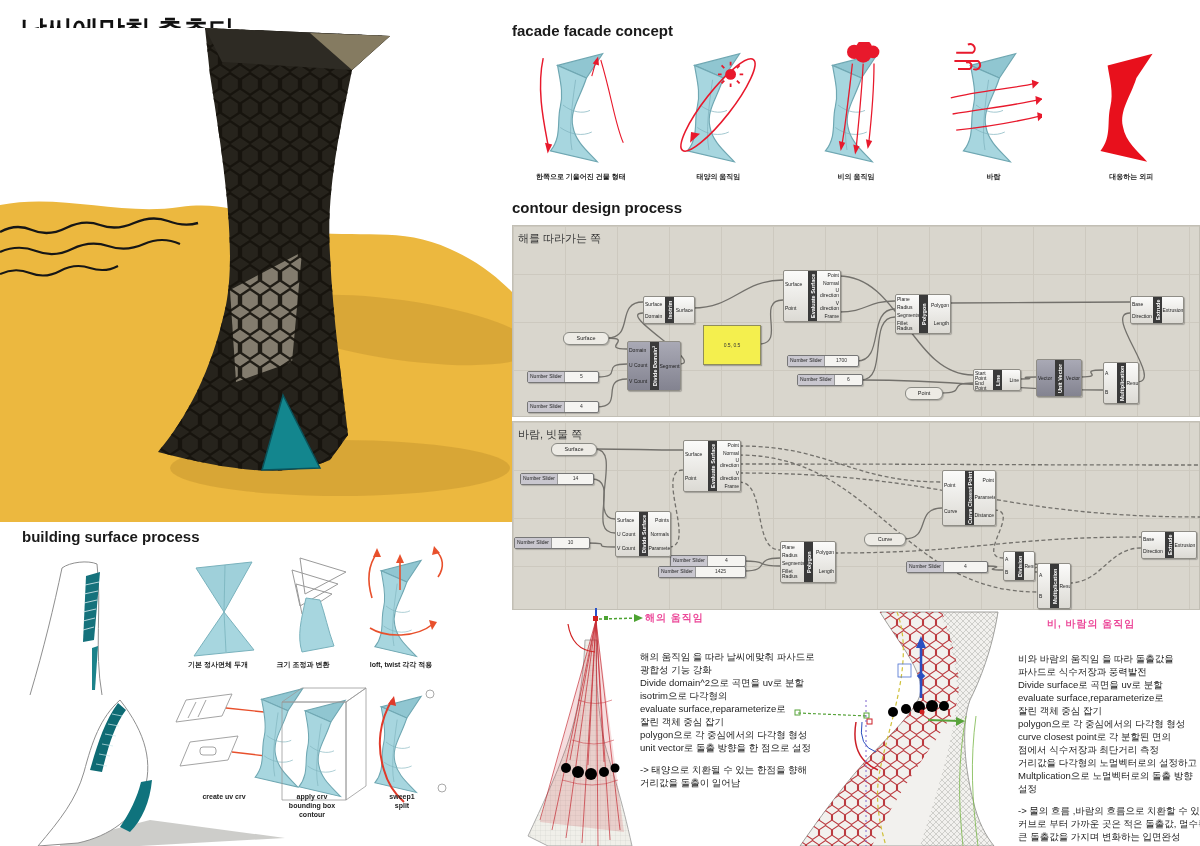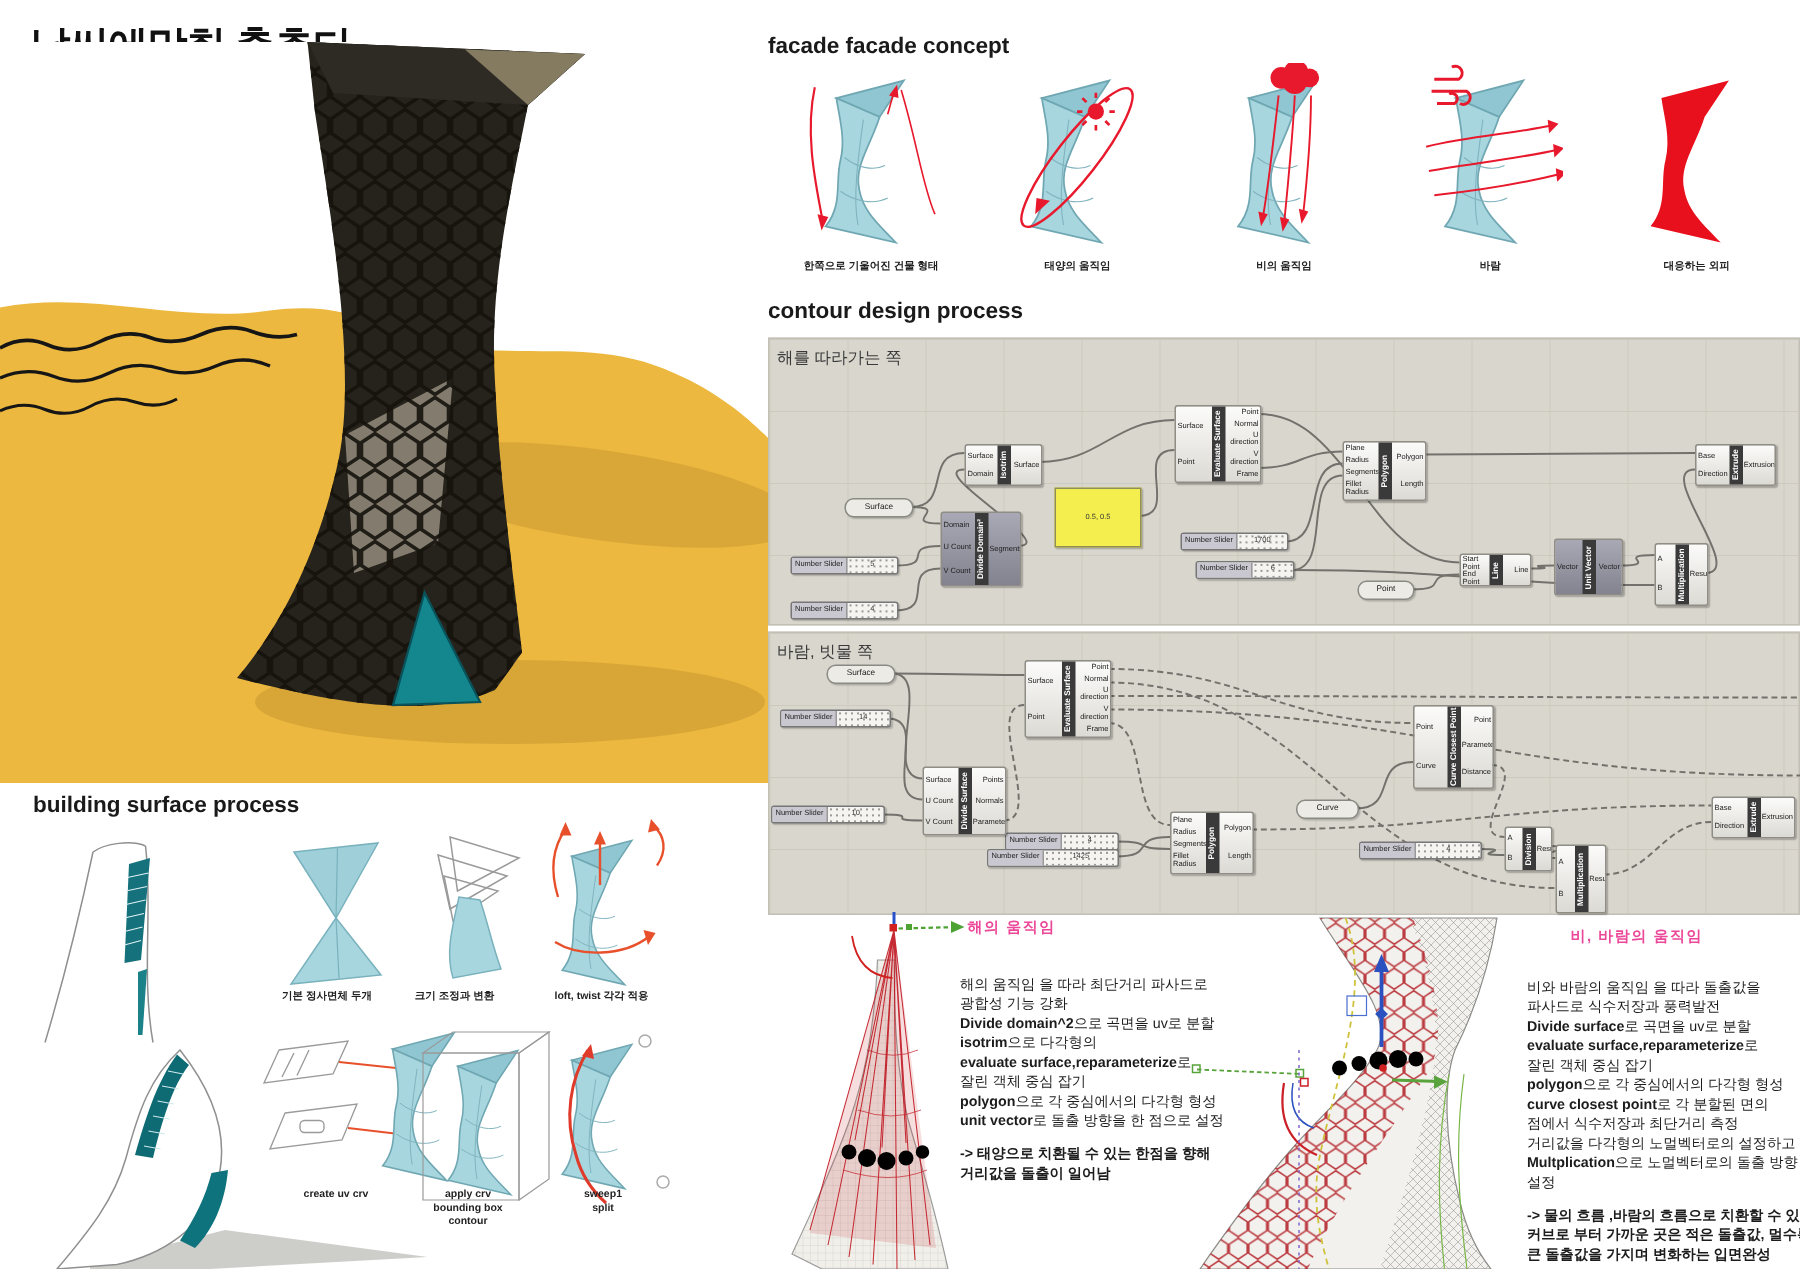--- a/index.html
+++ b/index.html
@@ -36,21 +36,21 @@
   .gh-slider .nsl{background:#c9c7cf;color:#222;padding:0 2px;border-right:1px solid #999;white-space:nowrap;}
   .gh-slider .nsv{flex:1;color:#333;text-align:center;white-space:nowrap;overflow:hidden;
       background-image:radial-gradient(#9a9a96 .5px,transparent .6px);background-size:4px 4px;background-position:0 60%;}
   .gh-pill{position:absolute;height:11px;background:#edebe5;border:1px solid #8a8a84;border-radius:6px;
       font-size:5.5px;line-height:10px;text-align:center;color:#222;z-index:3;box-shadow:1px 1px 1px rgba(0,0,0,.2);}
   .gh-panel{position:absolute;background:#f4ef4e;border:1px solid #8f8d5a;font-size:5px;color:#333;
       display:flex;align-items:center;justify-content:center;z-index:3;box-shadow:1px 1px 1px rgba(0,0,0,.25);}
   
   .detail-title{font-size:10px;font-weight:bold;color:#ec4899;letter-spacing:1px;}
   .tl{font-size:9.5px;line-height:13px;color:#1c1c1c;white-space:nowrap;}
-  .tl .b{font-weight:bold;}
+  .tl .b{font-weight:normal;}
   .tl.gap{height:9px;}
   
   .mod-cap{position:absolute;font-size:7px;font-weight:600;color:#222;text-align:center;
       transform:translateX(-50%);line-height:9px;}
 </style>
 </head>
 <body>
 
 <svg width="0" height="0" style="position:absolute" aria-hidden="true">
   <defs>
@@ -538,21 +538,21 @@
     <polygon points="592,601 600,601 596,592" fill="#2a52c8"></polygon>
     <path d="M599,619 L640,618" stroke="#4da332" stroke-width="1.5" stroke-dasharray="3,2"></path>
     <polygon points="634,614 634,622 643,618" fill="#4da332"></polygon>
     <rect x="604" y="616" width="4" height="4" fill="#4da332"></rect>
     <rect x="593" y="616" width="5" height="5" fill="#d02020"></rect>
   </g>
 </svg>
 
 <div class="abs detail-title" style="left:645px;top:611px">해의 움직임</div>
 <div class="abs" id="sun-lines" style="left:640px;top:650px">
-    <div class="tl"><span>해의 움직임 을 따라 최단거리 파사드로</span></div>
+    <div class="tl"><span>해의 움직임 을 따라 날씨에맞춰 파사드로</span></div>
     <div class="tl"><span>광합성 기능 강화</span></div>
     <div class="tl"><span class="b">Divide domain^2</span><span>으로 곡면을 uv로 분할</span></div>
     <div class="tl"><span class="b">isotrim</span><span>으로 다각형의</span></div>
     <div class="tl"><span class="b">evaluate surface,reparameterize</span><span>로</span></div>
     <div class="tl"><span>잘린 객체 중심 잡기</span></div>
     <div class="tl"><span class="b">polygon</span><span>으로 각 중심에서의 다각형 형성</span></div>
     <div class="tl"><span class="b">unit vector</span><span>로 돌출 방향을 한 점으로 설정</span></div>
     <div class="tl gap"></div>
     <div class="tl"><span class="b">-&gt; 태양으로 치환될 수 있는 한점을 향해</span></div>
     <div class="tl"><span class="b">거리값을 돌출이 일어남</span></div>

